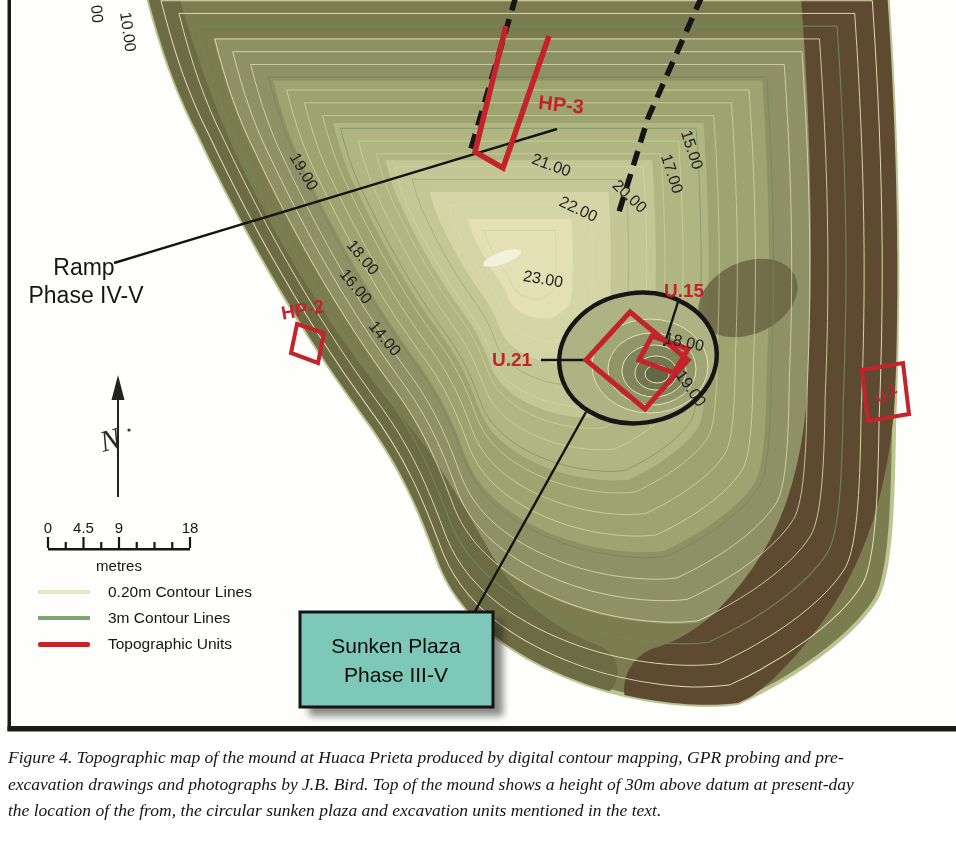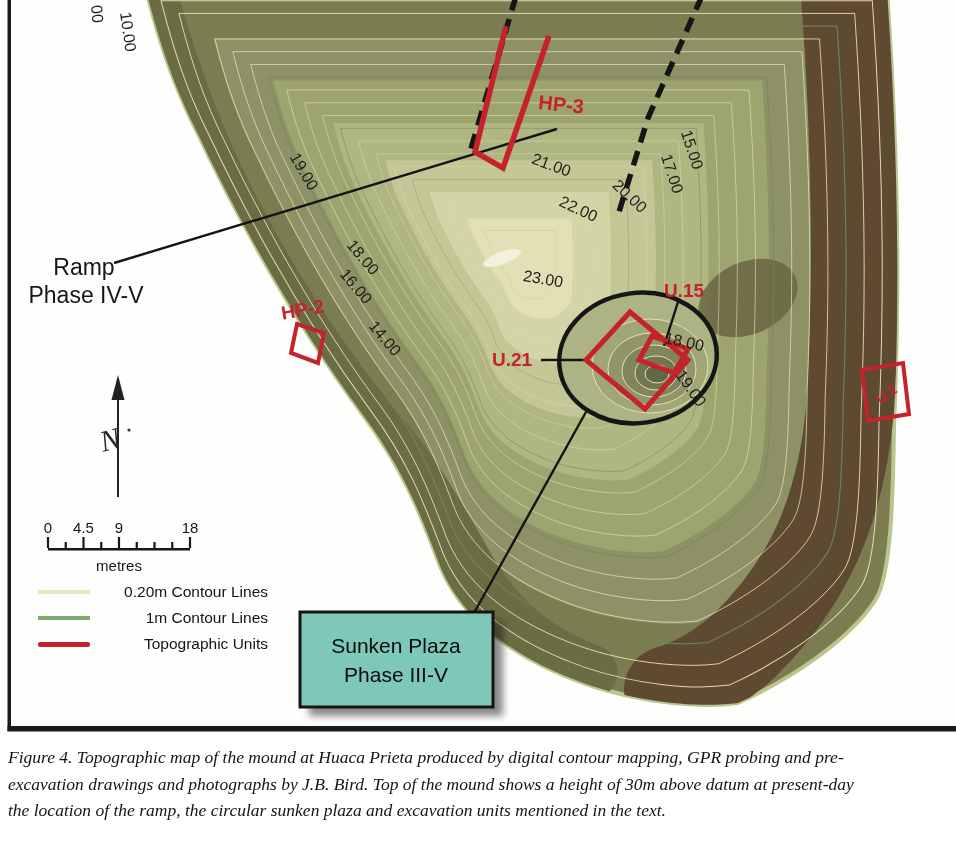--- a/index.html
+++ b/index.html
@@ -9,21 +9,21 @@
   #mapsvg{position:absolute;left:0;top:0;}
   .clabel{font-family:"Liberation Sans",sans-serif;font-size:16px;fill:#1f1f1f;}
   .exlabel{font-family:"Liberation Sans",sans-serif;font-weight:bold;fill:#c5232b;}
   .maptext{font-family:"Liberation Sans",sans-serif;fill:#161616;}
   .scaletext{font-family:"Liberation Sans",sans-serif;font-size:15px;fill:#161616;}
   .boxtext{font-family:"Liberation Sans",sans-serif;font-size:21px;fill:#0b0b0b;}
   .northtext{font-family:"Liberation Serif",serif;font-style:italic;font-size:30px;fill:#2a2a2a;}
 
   .legend{position:absolute;left:18px;top:584px;width:250px;}
   .legend-title{font-size:23px;font-weight:bold;color:#111;margin:0 0 8px 8px;}
-  .legend-row{display:flex;align-items:center;gap:27px;margin:0 0 10px 20px;height:16px;justify-content:space-between;}
+  .legend-row{display:flex;align-items:center;gap:18px;margin:0 0 10px 20px;height:16px;}
   .legend-swatch{width:52px;flex:0 0 52px;}
   .legend-label{font-size:15.5px;color:#141414;white-space:nowrap;}
 
   .caption{position:absolute;left:8px;top:744px;right:16px;overflow:hidden;}
   .caption-line{white-space:nowrap;font-family:"Liberation Serif",serif;font-style:italic;
                 font-size:17.5px;line-height:26.5px;color:#141414;}
 </style>
 </head>
 <body>
 
@@ -186,27 +186,27 @@
   </svg>
 
   <div class="legend">
     <div id="legendItems">
         <div class="legend-row">
           <div class="legend-swatch" style="height: 3.5px; background: rgb(234, 229, 186);"></div>
           <span class="legend-label">0.20m Contour Lines</span>
         </div>
         <div class="legend-row">
           <div class="legend-swatch" style="height: 3.5px; background: rgb(127, 168, 113);"></div>
-          <span class="legend-label">1m Contour Lines</span>
+          <span class="legend-label">3m Contour Lines</span>
         </div>
         <div class="legend-row">
           <div class="legend-swatch" style="height: 5px; background: rgb(197, 35, 43); border-radius: 2px;"></div>
           <span class="legend-label">Topographic Units</span>
         </div>
       </div>
   </div>
 
   <div class="caption">
     <div class="caption-line">Figure 4.  Topographic map of the mound at Huaca Prieta produced by digital contour mapping, GPR probing and pre-</div>
     <div class="caption-line">excavation drawings and photographs by J.B. Bird. Top of the mound shows a height of 30m above datum at present-day</div>
-    <div class="caption-line">the location of the ramp, the circular sunken plaza and excavation units mentioned in the text.</div>
+    <div class="caption-line">the location of the from, the circular sunken plaza and excavation units mentioned in the text.</div>
   </div>
 </div>
 
 </body></html>

